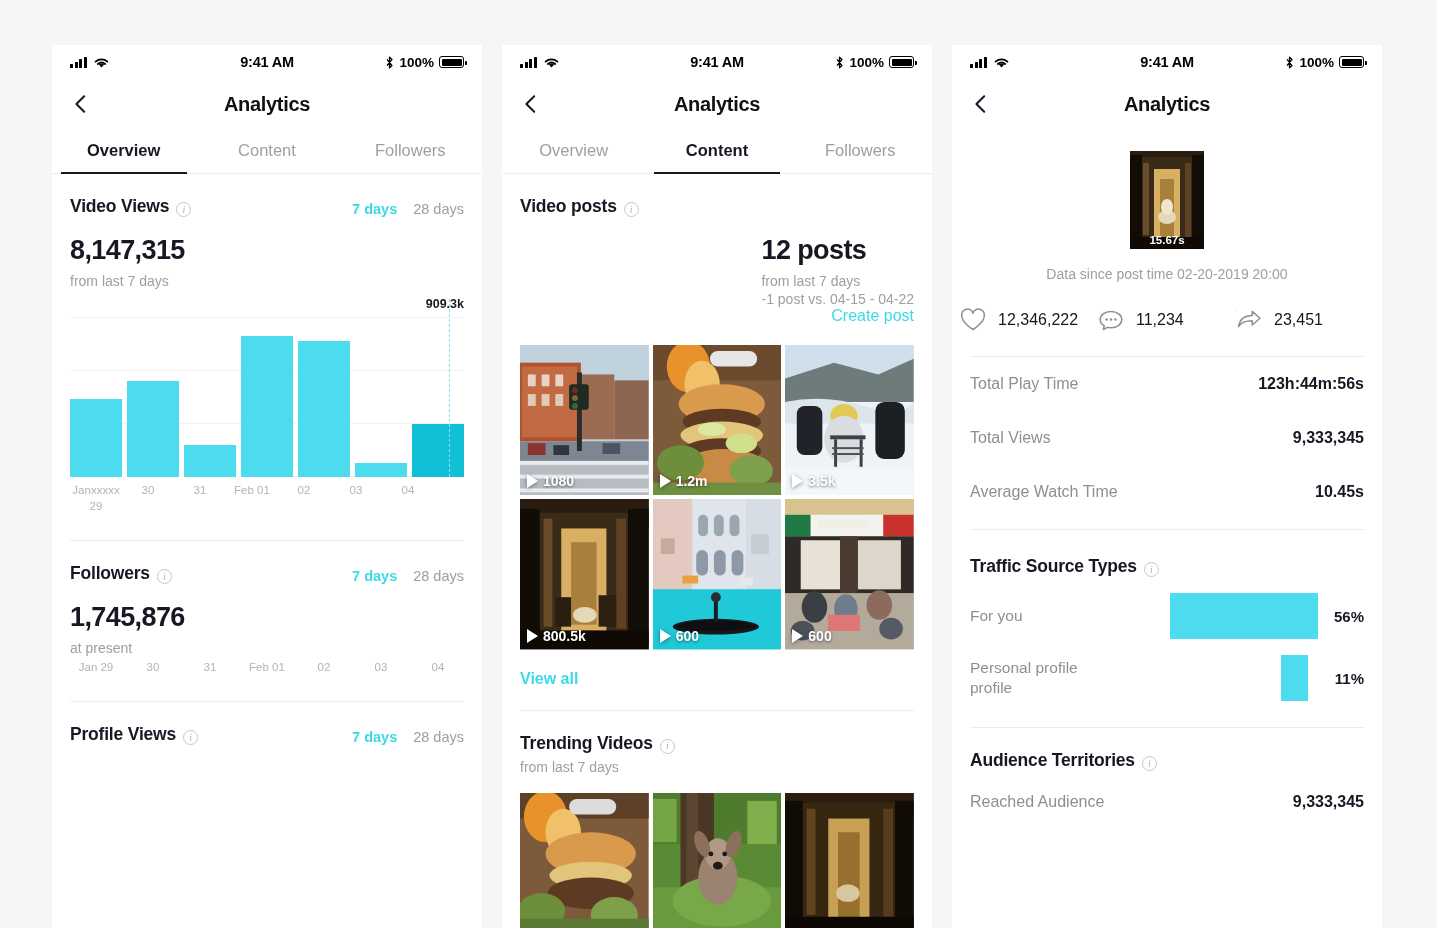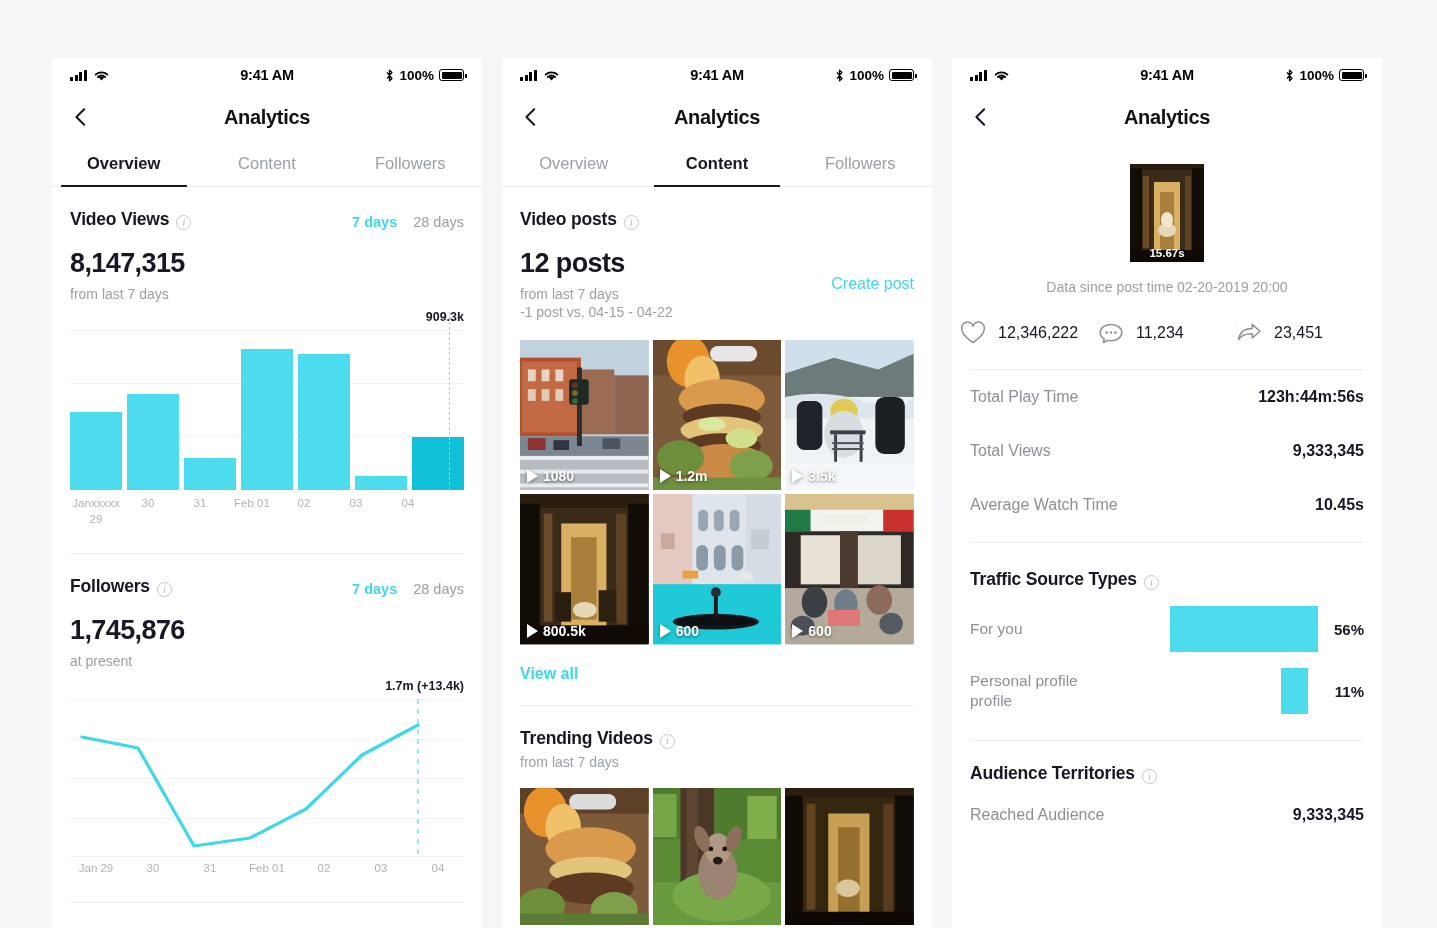--- a/index.html
+++ b/index.html
@@ -8,21 +8,21 @@
     background: #f4f6f8;
     font-family: "Liberation Sans", sans-serif;
     overflow: hidden;
     position: relative;
   }
   .stage {
     position: absolute; left: 0; top: 0;
     width: 1437px; height: 928px;
     display: flex;
     gap: 20px;
-    padding: 58px 52px 0 52px;
+    padding: 45px 52px 0 52px;
   }
   .phone {
     width: 430px;
     height: 883px;
     background: #ffffff;
     overflow: hidden;
     position: relative;
     flex: 0 0 430px;
     box-shadow: 0 0 0 0 rgba(0,0,0,0);
   }
@@ -131,21 +131,21 @@
 
   
   .linechart { position:relative; height: 158px; margin-top: 30px; }
   .linechart svg { position:absolute; inset:0; width:100%; height:100%; }
   .line-peak { position:absolute; right:0; top:-20px; font-size:12.5px; font-weight:bold; color:#161823; }
   .xlabels2 { display:flex; justify-content:space-between; margin-top: 5px; }
   .xlabels2 span { width: 13.2%; text-align:center; font-size:11.5px; color:#b0b3b8; }
 
   
   .create-post { margin-left:auto; color:#3fd8e8; font-size:16px; cursor:pointer; }
-  .posts-row { display:flex; align-items:center; margin-top: 18px; }
+  .posts-row { display:flex; align-items:flex-end; margin-top: 18px; flex-direction: column; }
   .grid { display:grid; grid-template-columns: repeat(3, 1fr); gap: 4px; margin-top: 20px; }
   .thumb {
     position: relative; aspect-ratio: 131/153; overflow:hidden; cursor:pointer;
   }
   .thumb .views {
     position:absolute; left:7px; bottom:6px; color:#fff; font-size:14px; font-weight:600;
     display:flex; align-items:center; gap:5px; text-shadow: 0 1px 3px rgba(0,0,0,.5);
   }
   .play-tri {
     width:0;height:0;border-left:11px solid #fff;border-top:7px solid transparent;
@@ -298,34 +298,20 @@
           <span class="sec-title">Followers</span>
           <span class="info-ic">i</span>
           <span class="range">
             <span class="r7">7 days</span>
             <span class="r28">28 days</span>
           </span>
         </div>
         <div class="bignum">1,745,876</div>
         <div class="subnote">at present</div>
 
-        <div class="linechart">
-          <div class="glines">
-            <i style="top:0"></i>
-              <i style="top:25%"></i>
-              <i style="top:50%"></i>
-              <i style="top:75%"></i>
-              <i style="bottom:0"></i>
-          </div>
-          <div class="line-peak">1.7m (+13.4k)</div>
-          <svg viewBox="0 0 394 158" preserveAspectRatio="none">
-            <polyline points="12,38 68,49 124,147 180,139 236,110 292,56 348,26" fill="none" stroke="#3fd8e8" stroke-width="3.2" stroke-linejoin="round" stroke-linecap="round"></polyline>
-            <line x1="348" y1="0" x2="348" y2="158" stroke="#7fe4f0" stroke-width="1.6" stroke-dasharray="5 5"></line>
-          </svg>
-        </div>
         <div class="xlabels2">
           <span>Jan 29</span>
           <span>30</span>
           <span>31</span>
           <span>Feb 01</span>
           <span>02</span>
           <span>03</span>
           <span>04</span>
         </div>
       </div>

